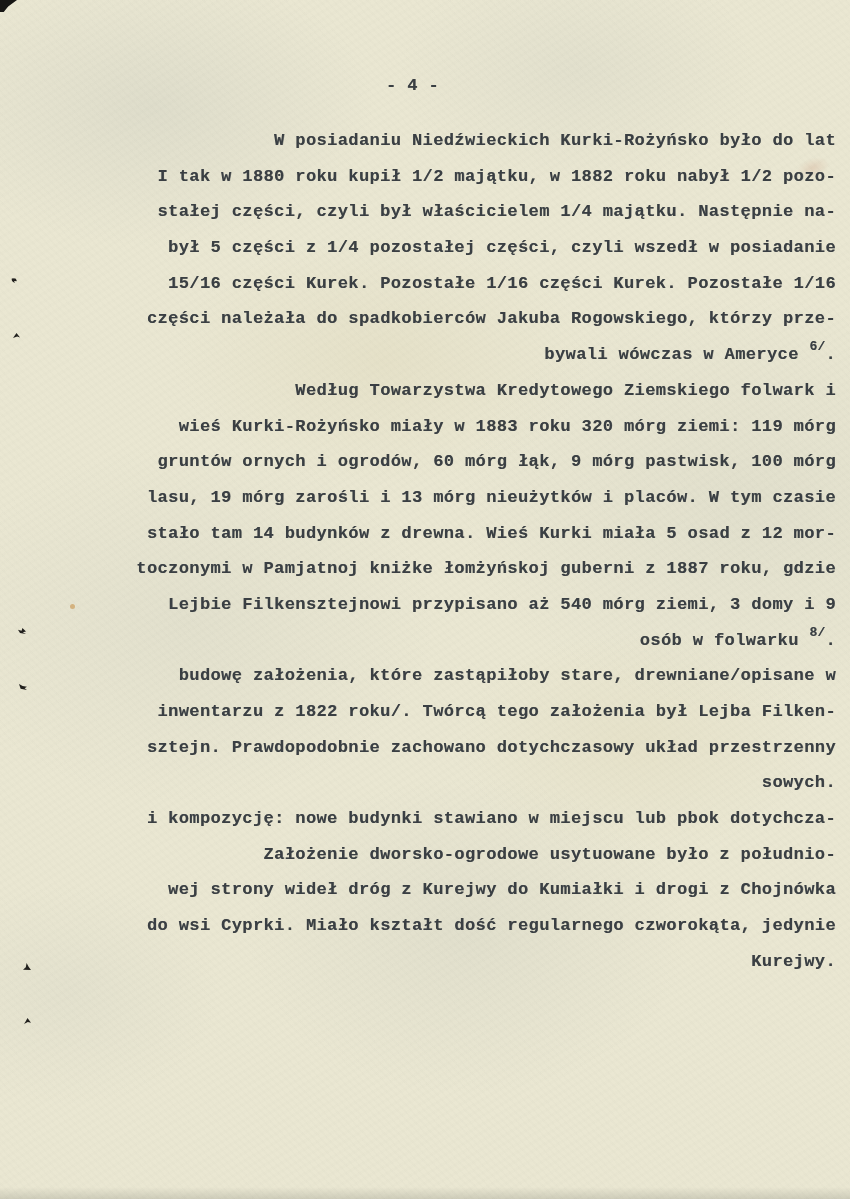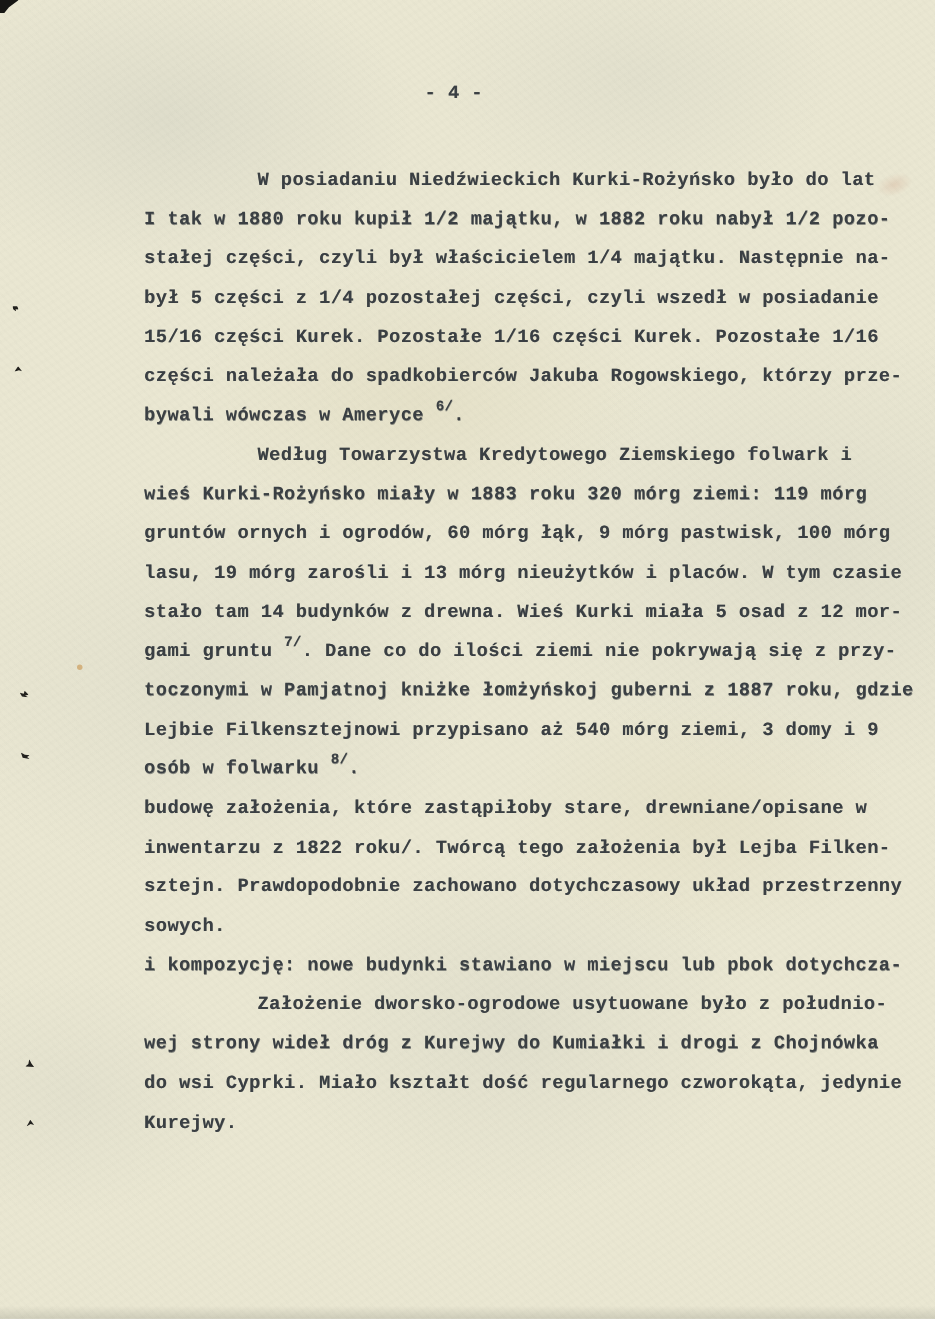--- a/index.html
+++ b/index.html
@@ -39,23 +39,24 @@
     left: 386px; top: 68px;
     font-size: 17px; font-weight: 700;
     line-height: 35.7px;
     letter-spacing: 0.4px;
     color: var(--color-ink);
     white-space: pre;
     text-shadow: 0.3px 0.3px 0.3px rgba(58,63,67,0.55);
   }
   .text-block {
     position: absolute;
-    left: 131px; top: 147px;
+    left: 131px; top: 123px;
     width: 705px;
     color: var(--color-ink);
+    text-align: right;
   }
   .line {
     height: 35.7px;
     line-height: 35.7px;
     font-size: 17px;
     font-weight: 700;
     letter-spacing: 0.4px;
     white-space: pre;
     text-shadow: 0.3px 0.3px 0.3px rgba(58,63,67,0.55);
   }
@@ -115,21 +116,20 @@
       <div class="line"><span>stałej części, czyli był właścicielem 1/4 majątku. Następnie na-</span></div>
       <div class="line"><span>był 5 części z 1/4 pozostałej części, czyli wszedł w posiadanie</span></div>
       <div class="line"><span>15/16 części Kurek. Pozostałe 1/16 części Kurek. Pozostałe 1/16</span></div>
       <div class="line"><span>części należała do spadkobierców Jakuba Rogowskiego, którzy prze-</span></div>
       <div class="line"><span>bywali wówczas w Ameryce </span><span class="sup">6/</span><span>.</span></div>
       <div class="line indent"><span>Według Towarzystwa Kredytowego Ziemskiego folwark i</span></div>
       <div class="line"><span>wieś Kurki-Rożyńsko miały w 1883 roku 320 mórg ziemi: 119 mórg</span></div>
       <div class="line"><span>gruntów ornych i ogrodów, 60 mórg łąk, 9 mórg pastwisk, 100 mórg</span></div>
       <div class="line"><span>lasu, 19 mórg zarośli i 13 mórg nieużytków i placów. W tym czasie</span></div>
       <div class="line"><span>stało tam 14 budynków z drewna. Wieś Kurki miała 5 osad z 12 mor-</span></div>
-      <div class="line"><span>gami gruntu </span><span class="sup">7/</span><span>. Dane co do ilości ziemi nie pokrywają się z przy-</span></div>
       <div class="line"><span>toczonymi w Pamjatnoj kniżke łomżyńskoj guberni z 1887 roku, gdzie</span></div>
       <div class="line"><span>Lejbie Filkensztejnowi przypisano aż 540 mórg ziemi, 3 domy i 9</span></div>
       <div class="line"><span>osób w folwarku </span><span class="sup">8/</span><span>.</span></div>
       <div class="line"><span>budowę założenia, które zastąpiłoby stare, drewniane/opisane w</span></div>
       <div class="line"><span>inwentarzu z 1822 roku/. Twórcą tego założenia był Lejba Filken-</span></div>
       <div class="line"><span>sztejn. Prawdopodobnie zachowano dotychczasowy układ przestrzenny</span></div>
       <div class="line"><span>sowych.</span></div>
       <div class="line"><span>i kompozycję: nowe budynki stawiano w miejscu lub pbok dotychcza-</span></div>
       <div class="line indent"><span>Założenie dworsko-ogrodowe usytuowane było z południo-</span></div>
       <div class="line"><span>wej strony wideł dróg z Kurejwy do Kumiałki i drogi z Chojnówka</span></div>

